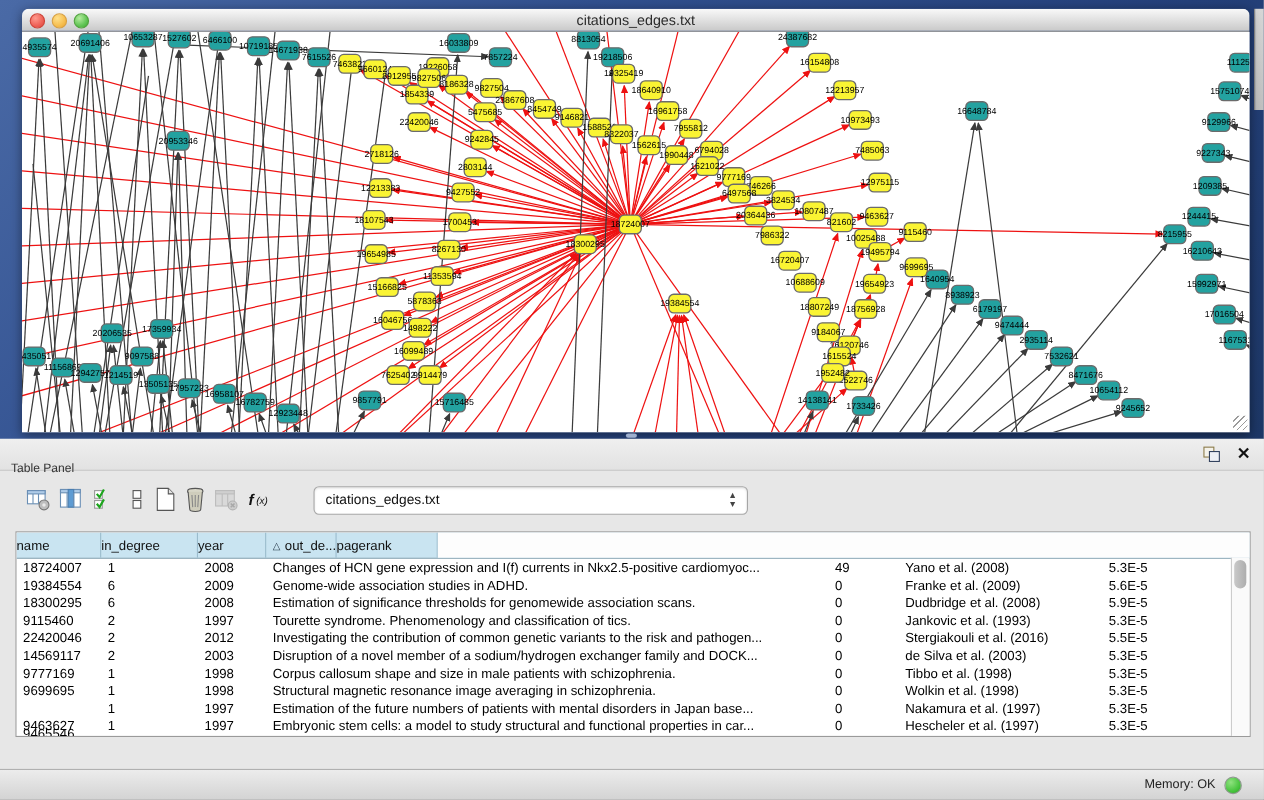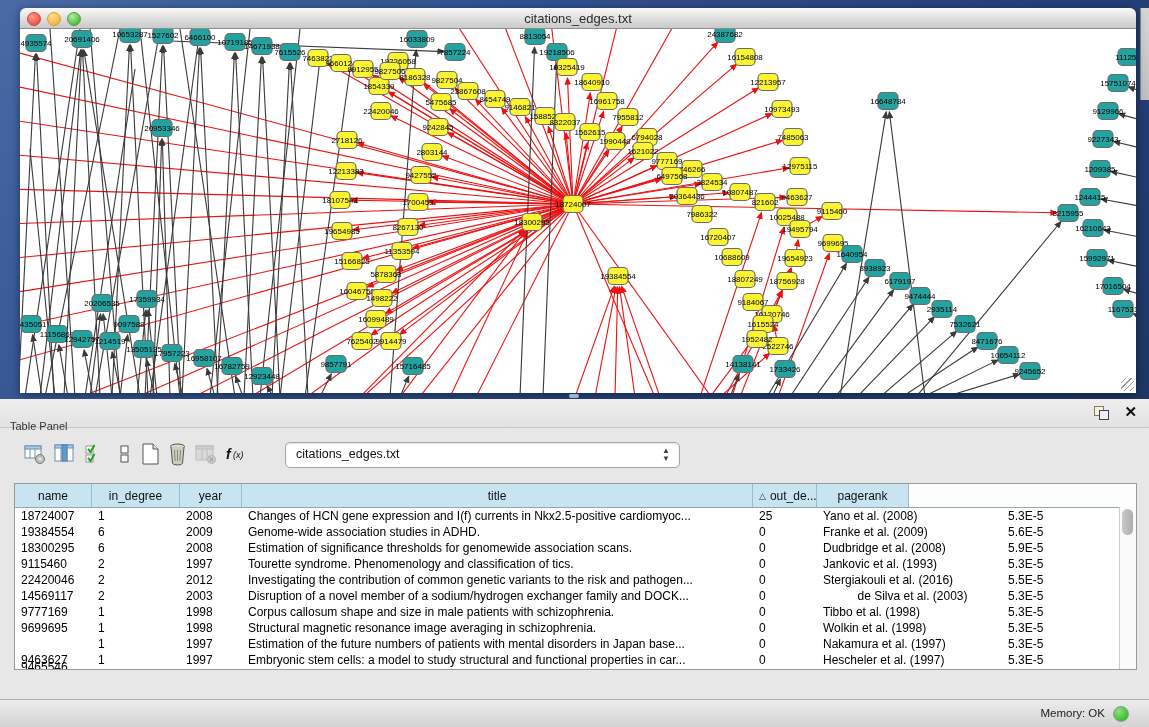--- a/index.html
+++ b/index.html
@@ -40,21 +40,21 @@
   .tool{position:absolute;top:12px;width:26px;height:28px;display:flex;align-items:center;justify-content:center;}
   .combo{position:absolute;left:285px;top:14px;width:393px;height:24px;background:#fff;
     border:1px solid #a6a6a6;border-radius:5px;box-shadow:inset 0 1px 2px rgba(0,0,0,.12);}
   .combo .txt{position:absolute;left:10px;top:4px;font-size:12.5px;color:#111;}
   .combo .arrows{position:absolute;right:9px;top:4px;font-size:8px;line-height:8px;color:#444;text-align:center;}
   
   #tbl{position:absolute;left:14px;top:84px;width:1121px;height:185px;background:#fff;
     border:1px solid #9a9a9a;overflow:hidden;}
   #tbl-head{display:flex;height:23px;border-bottom:1px solid #8fa8b5;background:#c9e4f1;}
   .hcell{box-sizing:border-box;border-right:1px solid #9bbccd;display:flex;align-items:center;
-    justify-content:center;font-size:12px;color:#111;}
+    font-size:12px;color:#111;}
   .hcell.filler{background:#fdfdfd;border-right:none;}
   .sort-tri{font-size:9px;margin-right:4px;color:#234;}
   #tbl-body{position:relative;}
   .trow{display:flex;height:16px;align-items:center;}
   .tcell{box-sizing:border-box;padding-left:6px;font-size:12px;color:#000;white-space:nowrap;
     overflow:hidden;}
   #tbl-scroll{position:absolute;right:0;top:23px;bottom:0;width:16px;background:#fafafa;
     border-left:1px solid #cccccc;}
   #tbl-thumb{position:absolute;left:2px;top:2px;width:11px;height:26px;border-radius:6px;
     background:linear-gradient(90deg,#c9c9c9,#adadad);}
@@ -861,39 +861,36 @@
       <div id="tbl-head">
           <div class="hcell" style="width: 77px;">
             <span>name</span>
           </div>
           <div class="hcell" style="width: 88px;">
             <span>in_degree</span>
           </div>
           <div class="hcell" style="width: 62px;">
             <span>year</span>
           </div>
-          <div class="hcell" style="width: 511px;">
-            <span>title</span>
-          </div>
           <div class="hcell" style="width: 64px; justify-content: flex-start; padding-left: 6px;">
             <span class="sort-tri">△</span>
             <span>out_de...</span>
           </div>
           <div class="hcell" style="width: 92px;">
             <span>pagerank</span>
           </div>
           <div class="hcell filler" style="flex: 1 1 0%;"></div>
         </div>
       <div id="tbl-body">
           <div class="trow">
             <div class="tcell" style="width: 77px;">18724007</div>
             <div class="tcell" style="width: 88px;">1</div>
             <div class="tcell" style="width: 62px;">2008</div>
             <div class="tcell" style="width: 511px;">Changes of HCN gene expression and I(f) currents in Nkx2.5-positive cardiomyoc...</div>
-            <div class="tcell" style="width: 64px;">25</div>
+            <div class="tcell" style="width: 64px;">49</div>
             <div class="tcell" style="width: 185px;">Yano et al. (2008)</div>
             <div class="tcell" style="width: 92px;">5.3E-5</div>
           </div>
           <div class="trow">
             <div class="tcell" style="width: 77px;">19384554</div>
             <div class="tcell" style="width: 88px;">6</div>
             <div class="tcell" style="width: 62px;">2009</div>
             <div class="tcell" style="width: 511px;">Genome-wide association studies in ADHD.</div>
             <div class="tcell" style="width: 64px;">0</div>
             <div class="tcell" style="width: 185px;">Franke et al. (2009)</div>
@@ -925,21 +922,21 @@
             <div class="tcell" style="width: 64px;">0</div>
             <div class="tcell" style="width: 185px;">Stergiakouli et al. (2016)</div>
             <div class="tcell" style="width: 92px;">5.5E-5</div>
           </div>
           <div class="trow">
             <div class="tcell" style="width: 77px;">14569117</div>
             <div class="tcell" style="width: 88px;">2</div>
             <div class="tcell" style="width: 62px;">2003</div>
             <div class="tcell" style="width: 511px;">Disruption of a novel member of a sodium/hydrogen exchanger family and DOCK...</div>
             <div class="tcell" style="width: 64px;">0</div>
-            <div class="tcell" style="width: 185px; text-align: center;">de Silva et al. (2003)</div>
+            <div class="tcell" style="width: 185px;">de Silva et al. (2003)</div>
             <div class="tcell" style="width: 92px;">5.3E-5</div>
           </div>
           <div class="trow">
             <div class="tcell" style="width: 77px;">9777169</div>
             <div class="tcell" style="width: 88px;">1</div>
             <div class="tcell" style="width: 62px;">1998</div>
             <div class="tcell" style="width: 511px;">Corpus callosum shape and size in male patients with schizophrenia.</div>
             <div class="tcell" style="width: 64px;">0</div>
             <div class="tcell" style="width: 185px;">Tibbo et al. (1998)</div>
             <div class="tcell" style="width: 92px;">5.3E-5</div>

